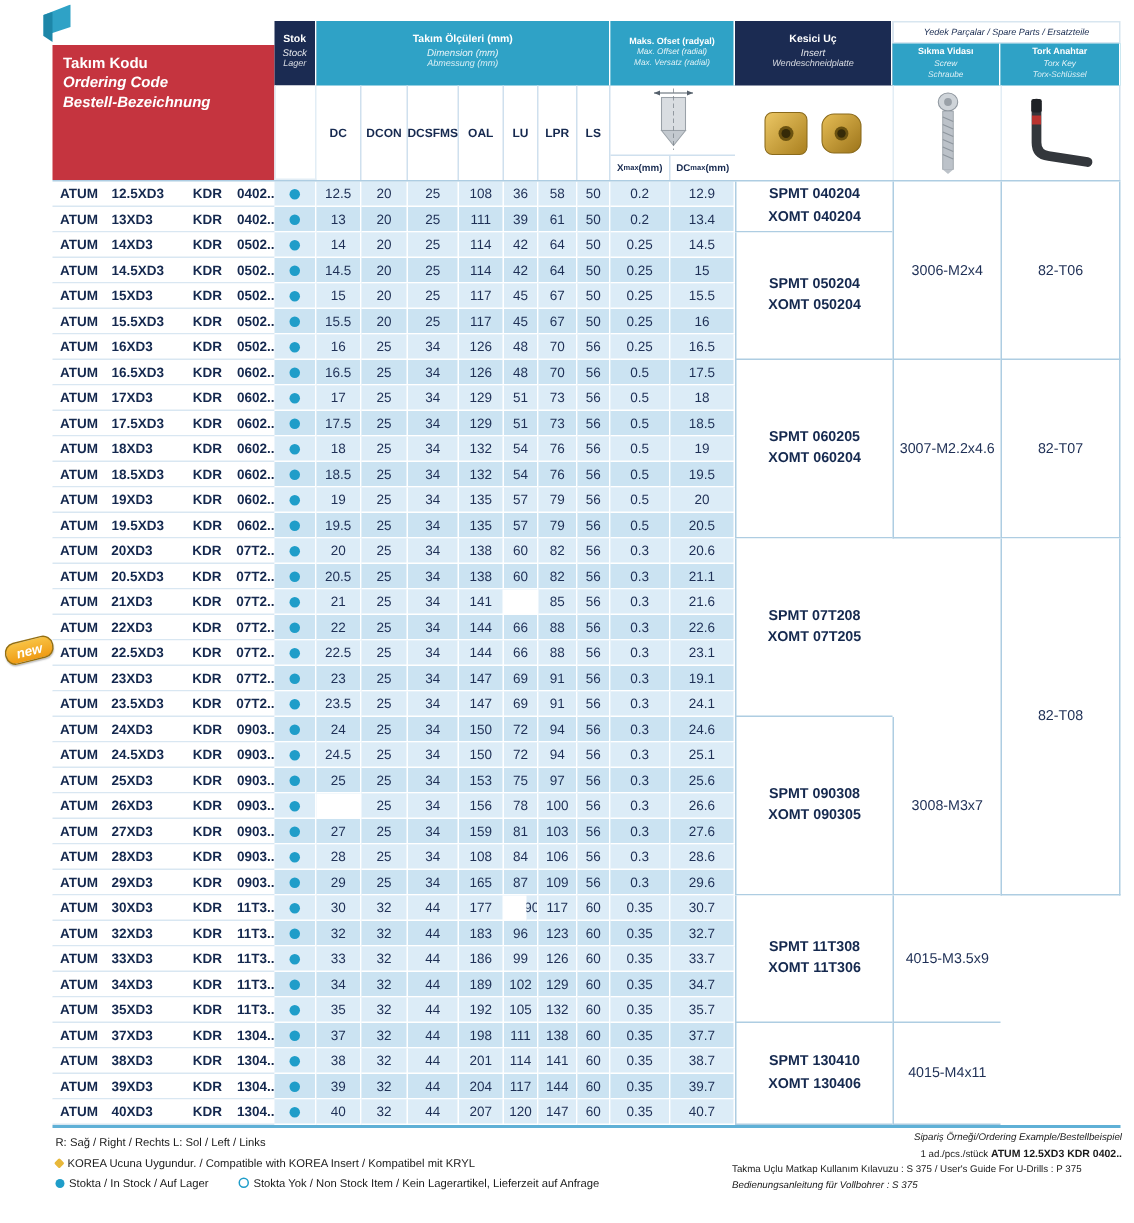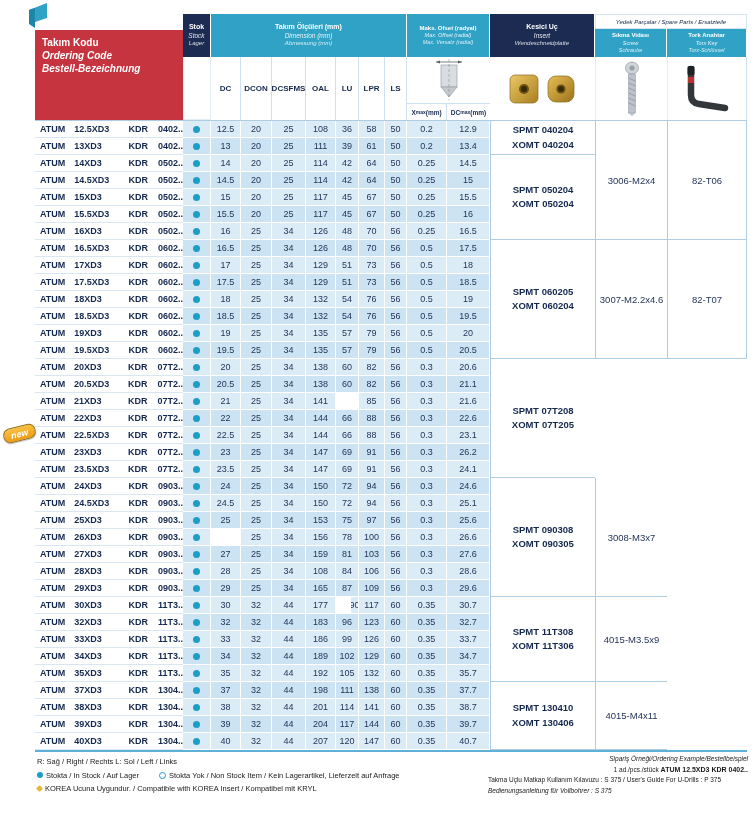--- a/index.html
+++ b/index.html
@@ -562,21 +562,21 @@
           <span class="dot"></span>
         </div>
         <div class="cell num odd" style="grid-area: 20 / 3;">23</div>
         <div class="cell num odd" style="grid-area: 20 / 4;">25</div>
         <div class="cell num odd" style="grid-area: 20 / 5;">34</div>
         <div class="cell num odd" style="grid-area: 20 / 6;">147</div>
         <div class="cell num odd" style="grid-area: 20 / 7;">69</div>
         <div class="cell num odd" style="grid-area: 20 / 8;">91</div>
         <div class="cell num odd" style="grid-area: 20 / 9;">56</div>
         <div class="cell num odd" style="grid-area: 20 / 10;">0.3</div>
-        <div class="cell num odd" style="grid-area: 20 / 11;">26.2</div>
+        <div class="cell num odd" style="grid-area: 20 / 11;">19.1</div>
         <div class="cell code" style="grid-area: 21 / 1;">
           <span class="p0">ATUM</span>
           <span class="p1">23.5XD3</span>
           <span class="p2">KDR</span>
           <span class="p3">07T2..</span>
         </div>
         <div class="cell stk even" style="grid-area: 21 / 2;">
           <span class="dot"></span>
         </div>
         <div class="cell num even" style="grid-area: 21 / 3;">23.5</div>
@@ -904,39 +904,40 @@
           <div>SPMT 130410</div>
           <div>XOMT 130406</div>
         </div>
         <div class="cell merged screw-cell" style="grid-area: 1 / 13 / span 7;">3006-M2x4</div>
         <div class="cell merged screw-cell" style="grid-area: 8 / 13 / span 7;">3007-M2.2x4.6</div>
         <div class="cell merged screw-cell" style="grid-area: 22 / 13 / span 7;">3008-M3x7</div>
         <div class="cell merged screw-cell" style="grid-area: 29 / 13 / span 5;">4015-M3.5x9</div>
         <div class="cell merged screw-cell" style="grid-area: 34 / 13 / span 4;">4015-M4x11</div>
         <div class="cell merged torx-cell" style="grid-area: 1 / 14 / span 7;">82-T06</div>
         <div class="cell merged torx-cell" style="grid-area: 8 / 14 / span 7;">82-T07</div>
+        <div class="cell merged torx-cell" style="grid-area: 15 / 14 / span 14;">82-T08</div>
       </div>
   </div>
 
   <div class="new-badge">new</div>
 
   <div class="foot-left">
     <div class="fl">
       <span>R: Sağ / Right / Rechts   L: Sol / Left / Links</span>
+    </div>
+    <div class="fl">
+      <span class="dot-korea"></span>
+      <span>KOREA Ucuna Uygundur. / Compatible with KOREA Insert / Kompatibel mit KRYL</span>
     </div>
     <div class="fl">
       <span class="dot-in"></span>
       <span>Stokta / In Stock / Auf Lager</span>
       <span class="gap"></span>
       <span class="dot-non"></span>
       <span>Stokta Yok / Non Stock Item / Kein Lagerartikel, Lieferzeit auf Anfrage</span>
-    </div>
-    <div class="fl">
-      <span class="dot-korea"></span>
-      <span>KOREA Ucuna Uygundur. / Compatible with KOREA Insert / Kompatibel mit KRYL</span>
     </div>
   </div>
 
   <div class="foot-right">
     <div class="fr fr1">Sipariş Örneği/Ordering Example/Bestellbeispiel</div>
     <div class="fr fr2" style="text-align:right;">
       <span>1 ad./pcs./stück</span>
       <b>ATUM 12.5XD3 KDR 0402..</b>
     </div>
     <div class="fr">Takma Uçlu Matkap Kullanım Kılavuzu : S 375 / User's Guide For U-Drills : P 375</div>

